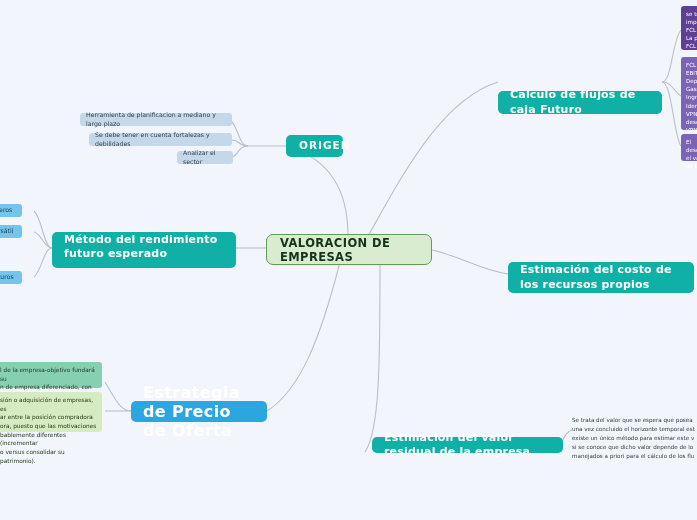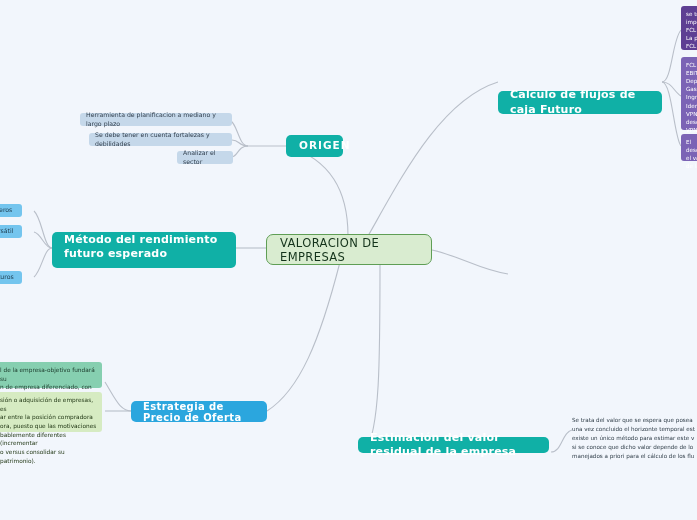--- a/index.html
+++ b/index.html
@@ -32,21 +32,21 @@
     box-sizing: border-box;
     display: flex;
     align-items: center;
   }
   
   .root {
     background: #d9ecd0;
     border: 1px solid #5f9e55;
     border-radius: 7px;
     color: #14331b;
-    font-weight: normal;
+    font-weight: bold;
     font-size: 11.5px;
     letter-spacing: 0.4px;
     padding: 0 13px;
     justify-content: center;
   }
   
   .teal {
     background: #10b0a6;
     color: #ffffff;
     border-radius: 5px;
@@ -60,21 +60,21 @@
     font-size: 10.5px;
     letter-spacing: 1px;
     padding: 6px 13px;
   }
   
   .blue {
     background: #2ba6de;
     color: #ffffff;
     border-radius: 5px;
     font-weight: bold;
-    font-size: 10px;
+    font-size: 16px;
     padding: 7px 12px;
     letter-spacing: 0.4px;
   }
   
   .chip {
     background: #c5d8ea;
     color: #33414f;
     border-radius: 3px;
     font-size: 6.2px;
     padding: 4px 6px;
@@ -207,22 +207,25 @@
 descuento
 VPN</span>
   </div>
 
   <div class="node purple" style="left:681px; top:134px; width:30px; height:27px;">
     <span>El descuento
 el valor
 de la</span>
   </div>
 
-
-  <div class="node teal" style="left:358px; top:437px; width:191px; height:16px;">
+  <div class="node teal" style="left:508px; top:262px; width:186px; height:31px;">
+    <span>Estimación del costo de los recursos propios</span>
+  </div>
+
+  <div class="node teal" style="left:372px; top:437px; width:191px; height:16px;">
     <span>Estimación del valor residual de la empresa</span>
   </div>
 
   <div class="node note" style="left:572px; top:416px; width:128px; height:32px;">
     <span>Se trata del valor que se espera que posea
 una vez concluido el horizonte temporal est
 existe un único método para estimar este v
 si se conoce que dicho valor depende de lo
 manejados a priori para el cálculo de los flu</span>
   </div>

